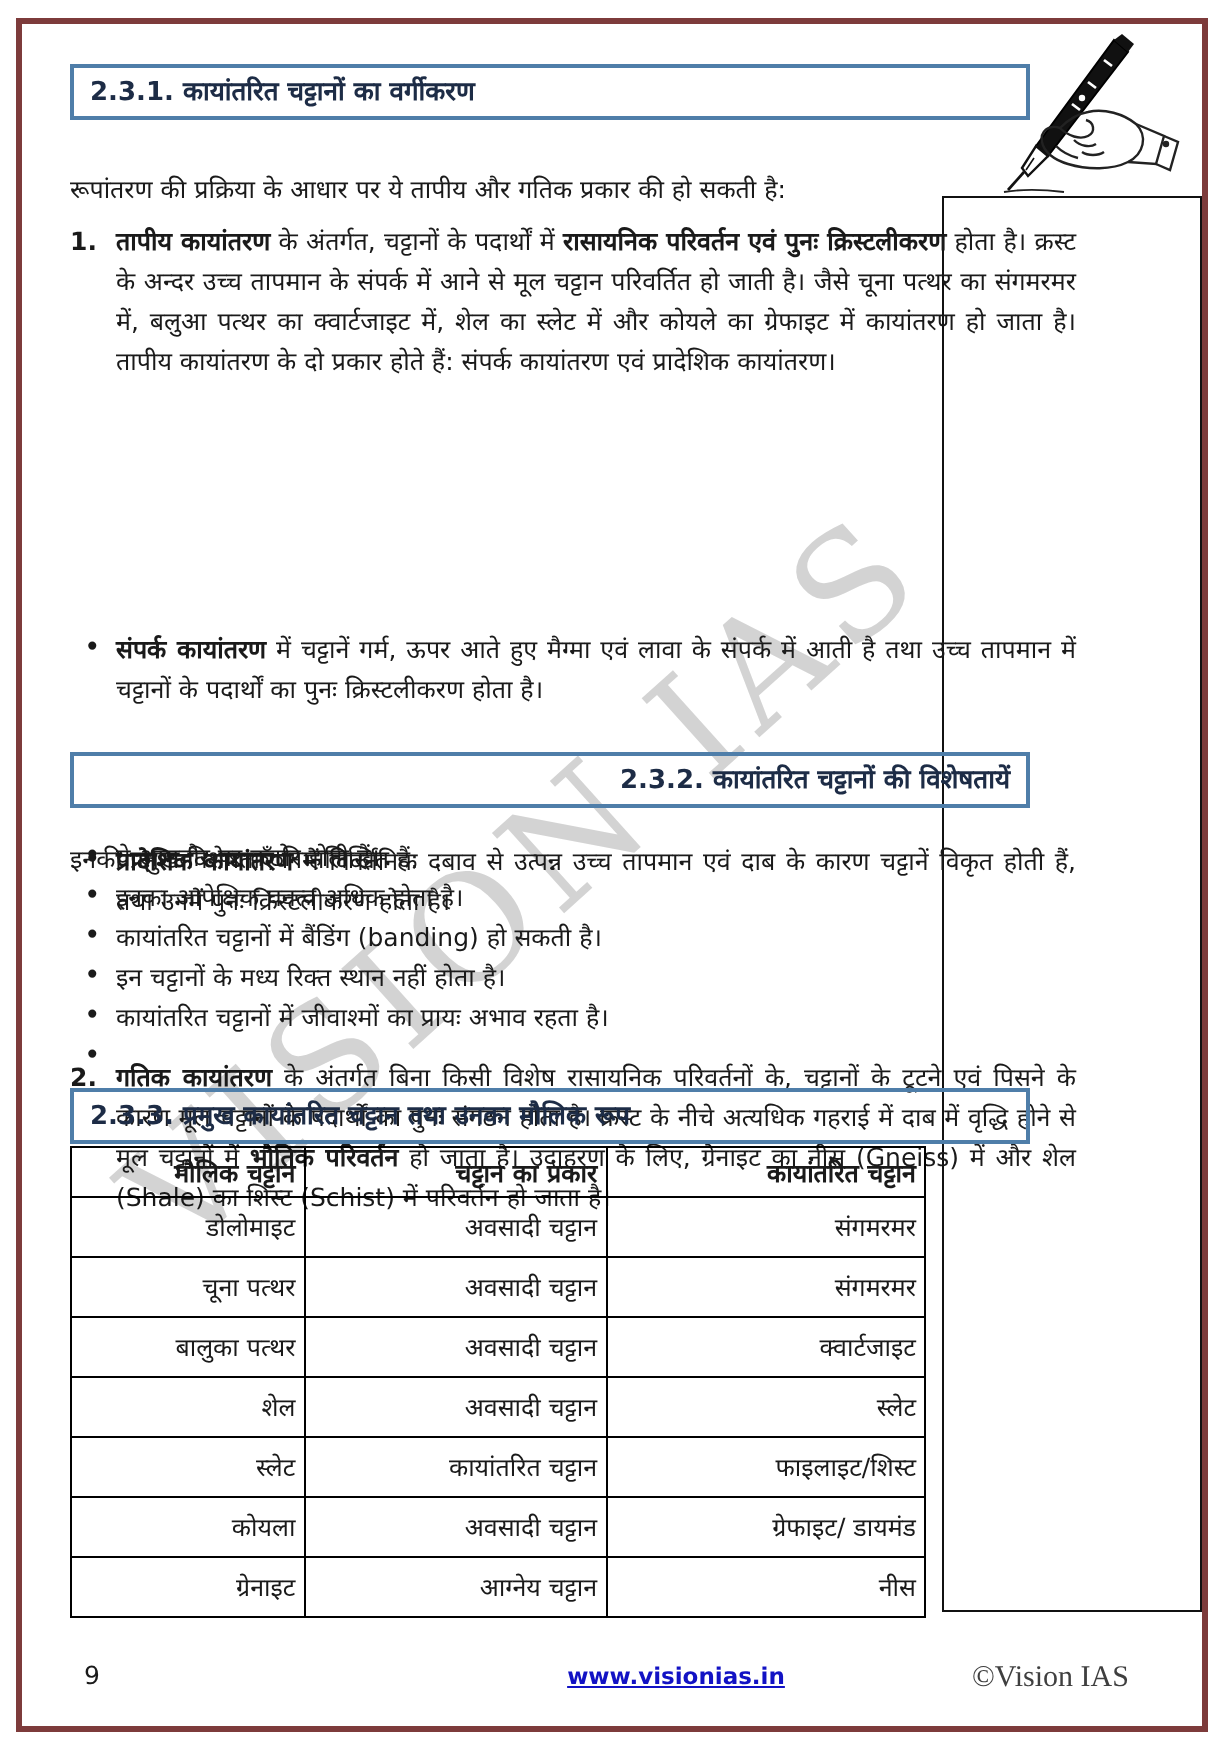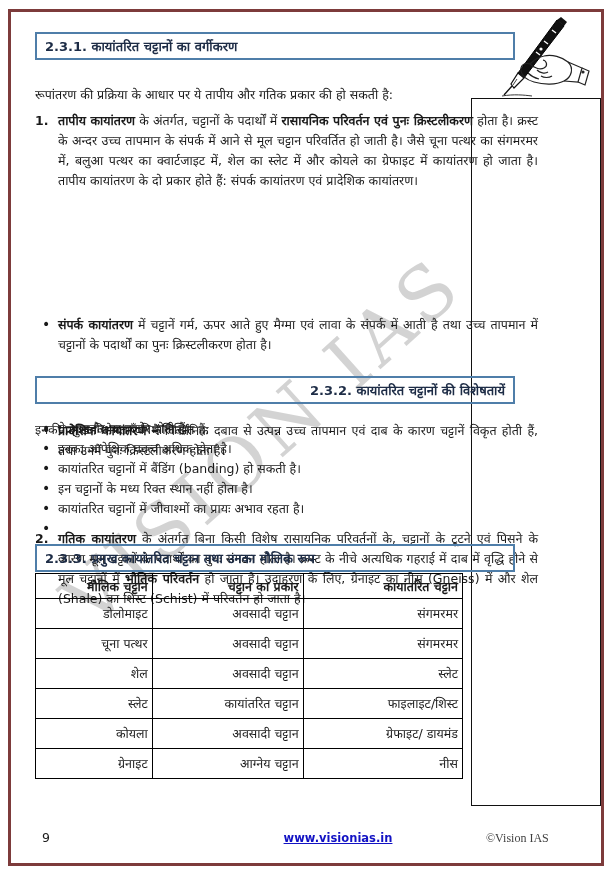--- a/index.html
+++ b/index.html
@@ -42,21 +42,21 @@
     border:1.5px solid #111;box-sizing:border-box;background:transparent;z-index:2;
   }
   .pen{position:absolute;left:494px;top:16px;z-index:2;}
   .footer-num{position:absolute;left:42px;top:830px;font-size:12.5px;z-index:2;}
   .footer-link{
     position:absolute;left:0;top:831px;width:616px;text-align:center;z-index:2;
     font-size:11.5px;font-weight:bold;padding-left:30px;
   }
   .footer-link a{color:#1212c4;text-decoration:underline;}
   .footer-copy{
-    position:absolute;left:486px;top:831px;font-size:12px;color:#3f3f3f;
+    position:absolute;left:486px;top:831px;font-size:15px;color:#3f3f3f;
     font-family:"Liberation Serif", serif;z-index:2;
   }
   b{font-weight:bold;}
 </style>
 </head>
 <body>
 
 <div class="watermark">VISION IAS</div>
 
 <div class="frame"></div>
@@ -143,20 +143,25 @@
       <td>डोलोमाइट</td>
       <td>अवसादी चट्टान</td>
       <td>संगमरमर</td>
     </tr>
     <tr>
       <td>चूना पत्थर</td>
       <td>अवसादी चट्टान</td>
       <td>संगमरमर</td>
     </tr>
     <tr>
+      <td>बालुका पत्थर</td>
+      <td>अवसादी चट्टान</td>
+      <td>क्वार्टजाइट</td>
+    </tr>
+    <tr>
       <td>शेल</td>
       <td>अवसादी चट्टान</td>
       <td>स्लेट</td>
     </tr>
     <tr>
       <td>स्लेट</td>
       <td>कायांतरित चट्टान</td>
       <td>फाइलाइट/शिस्ट</td>
     </tr>
     <tr>

